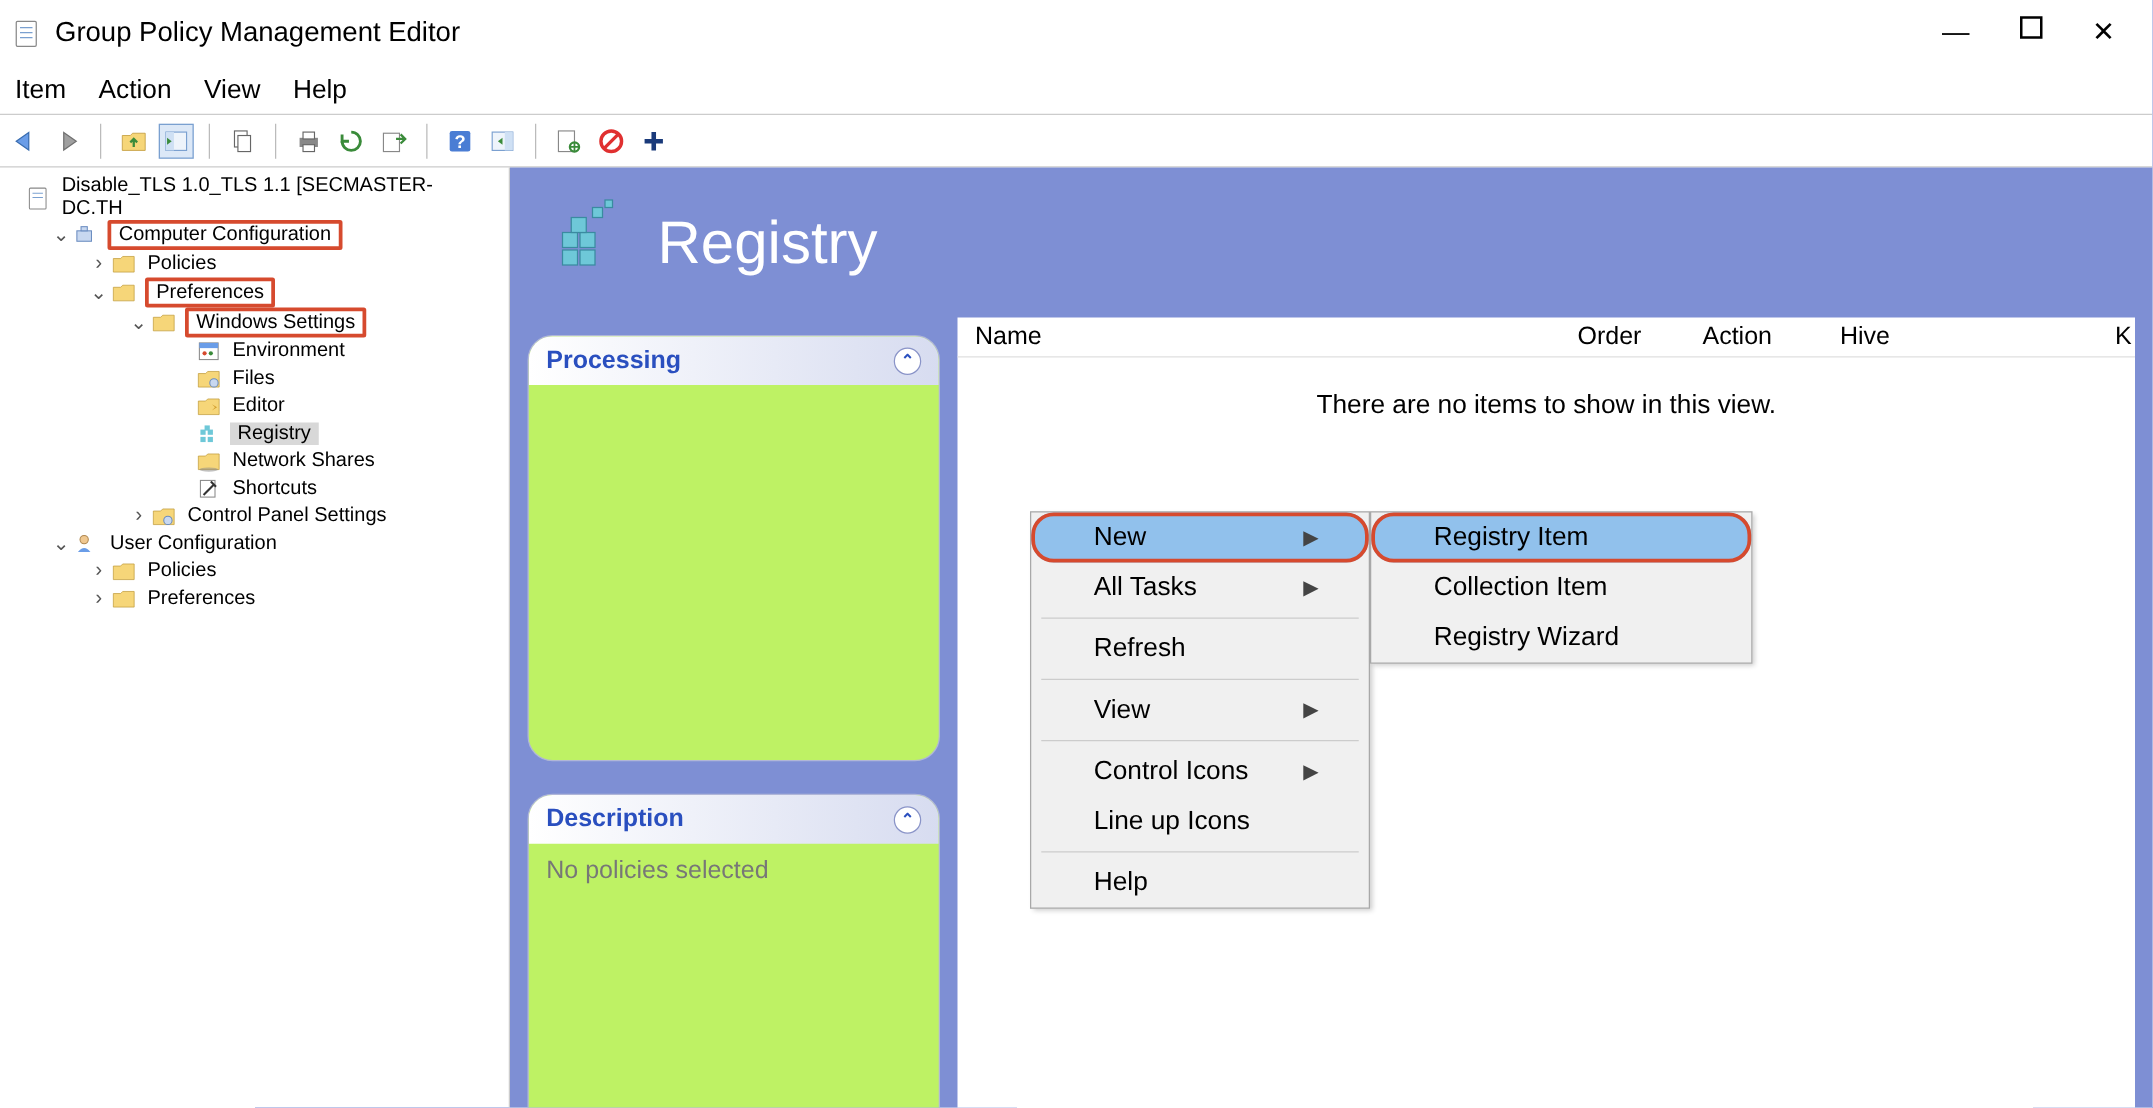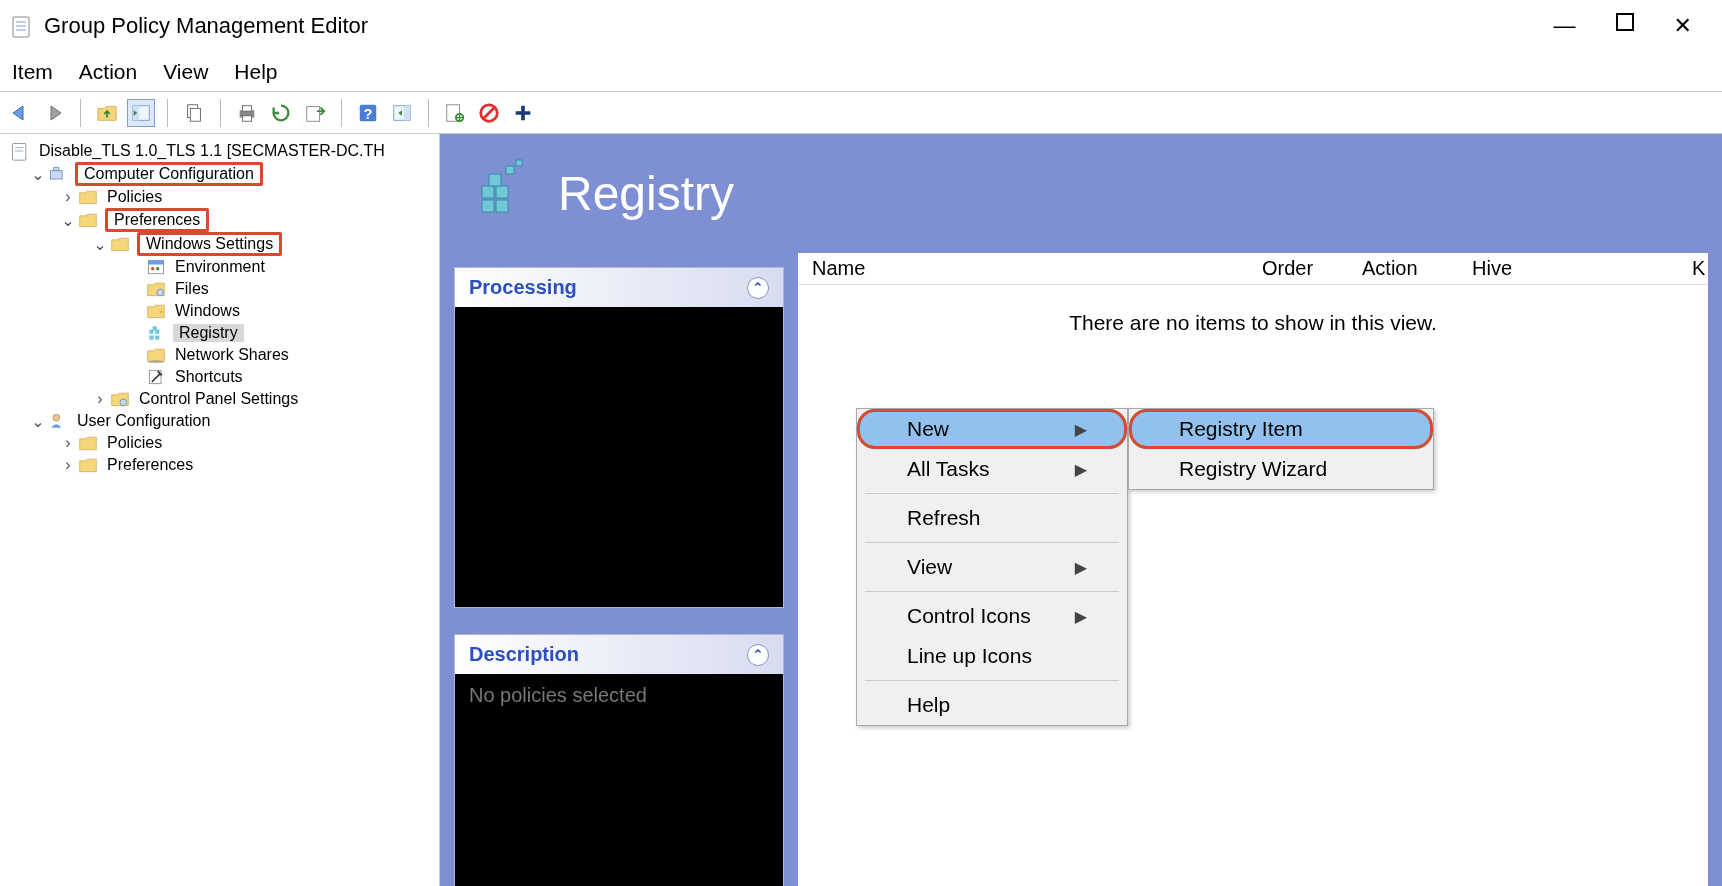--- a/index.html
+++ b/index.html
@@ -12,42 +12,42 @@
 
 .menubar { height: 40px; display: flex; align-items: center; padding: 0 12px; gap: 26px; border-bottom: 1px solid #ccc; }
 .menubar span { font-size: 21px; }
 
 .toolbar { height: 42px; display: flex; align-items: center; padding: 0 6px; gap: 6px; border-bottom: 1px solid #ccc; }
 .toolbar-sep { width: 1px; height: 28px; background: #bbb; margin: 0 6px; }
 .toolbar .tbtn { width: 28px; height: 28px; display: flex; align-items: center; justify-content: center; }
 .toolbar .tbtn.framed { border: 1px solid #7aa0d0; background: #dce8f7; }
 
 .main { display: flex; height: 752px; }
-.tree-pane { width: 440px; border-right: 1px solid #ccc; padding: 6px 9px; overflow: hidden; }
+.tree-pane { width: 408px; border-right: 1px solid #ccc; padding: 6px 20px; overflow: hidden; }
 .content-pane { flex: 1; background: #7e8fd4; position: relative; }
 .tree .row { display: flex; align-items: center; }
 .tree .tw { width: 18px; display: inline-flex; justify-content: center; color: #555; }
 .tree .ic { width: 22px; height: 22px; display: inline-flex; align-items: center; justify-content: center; margin-right: 6px; }
 .tree .label { padding: 0 2px; }
 .tree .highlight { border: 3px solid #d64a2e; border-radius: 2px; padding: 0 4px; }
 .tree .selected { background: #d8d8d8; padding: 0 4px; }
 
 .indent1 { padding-left: 20px; }
 .indent2 { padding-left: 50px; }
 .indent3 { padding-left: 82px; }
 .indent4 { padding-left: 136px; }
 
 
 .content-header { color: #fff; font-size: 48px; font-weight: 300; display: flex; align-items: center; padding: 22px 32px; gap: 22px; }
 .content-header svg { width: 64px; height: 64px; }
 
 .content-body { display: flex; gap: 14px; padding: 0 14px; }
 
 .side-pans { width: 330px; display: flex; flex-direction: column; gap: 26px; padding-top: 14px; }
-.panel { background: #000000; border-radius: 0; overflow: hidden; border: 1px solid #b0b6d8; }
+.panel { background: #bef264; border-radius: 20px; overflow: hidden; border: 1px solid #b0b6d8; }
 .panel-head { background: linear-gradient(to right, #fff, #d7dcf0); color: #2a4fbf; font-weight: 600; font-size: 20px; padding: 8px 14px; display: flex; justify-content: space-between; align-items: center; }
 .panel-head .col-btn { width: 22px; height: 22px; border: 1px solid #8a94c8; border-radius: 50%; background: #fff; display: flex; align-items: center; justify-content: center; color: #2a4fbf; font-size: 13px; }
 .panel-body { min-height: 260px; padding: 10px 14px; color: #777; font-size: 20px; }
 
 .list-area { flex: 1; background: #fff; position: relative; }
 .list-header { display: flex; border-bottom: 1px solid #e0e0e0; height: 32px; align-items: center; }
 .list-header .col { font-size: 20px; padding: 0 14px; }
 .col-name { flex: 1; }
 .col-order { width: 100px; }
 .col-action { width: 110px; }
@@ -250,21 +250,21 @@
           </span>
           <span class="label">Files</span>
         </div>
       <div class="row indent4">
           <span class="ic">
             <svg width="20" height="20" viewBox="0 0 24 24">
               <path class="folder-svg" d="M2 7 L9 7 L11 5 L22 5 L22 20 L2 20 Z"></path>
               <path d="M15 10 L20 13 L15 16 L18 13 Z" fill="#d4a030"></path>
             </svg>
           </span>
-          <span class="label">Windows</span>
+          <span class="label">Editor</span>
         </div>
       <div class="row indent4">
           <span class="ic">
             <svg width="20" height="20" viewBox="0 0 24 24">
               <rect x="4" y="8" width="5" height="5" fill="#6ec8d8"></rect>
               <rect x="11" y="8" width="5" height="5" fill="#6ec8d8"></rect>
               <rect x="4" y="15" width="5" height="5" fill="#6ec8d8"></rect>
               <rect x="11" y="15" width="5" height="5" fill="#6ec8d8"></rect>
               <rect x="8" y="4" width="5" height="5" fill="#6ec8d8"></rect>
             </svg>
@@ -406,19 +406,22 @@
           <div class="item">
               <span>Help</span>
             </div>
         </div>
 
         <div class="ctx-menu" style="left:330px; top:155px; width:306px;">
           <div class="item hover red-box">
               <span>Registry Item</span>
             </div>
           <div class="item">
+              <span>Collection Item</span>
+            </div>
+          <div class="item">
               <span>Registry Wizard</span>
             </div>
         </div>
       </div>
     </div>
   </div>
 </div>
 
 </body></html>

